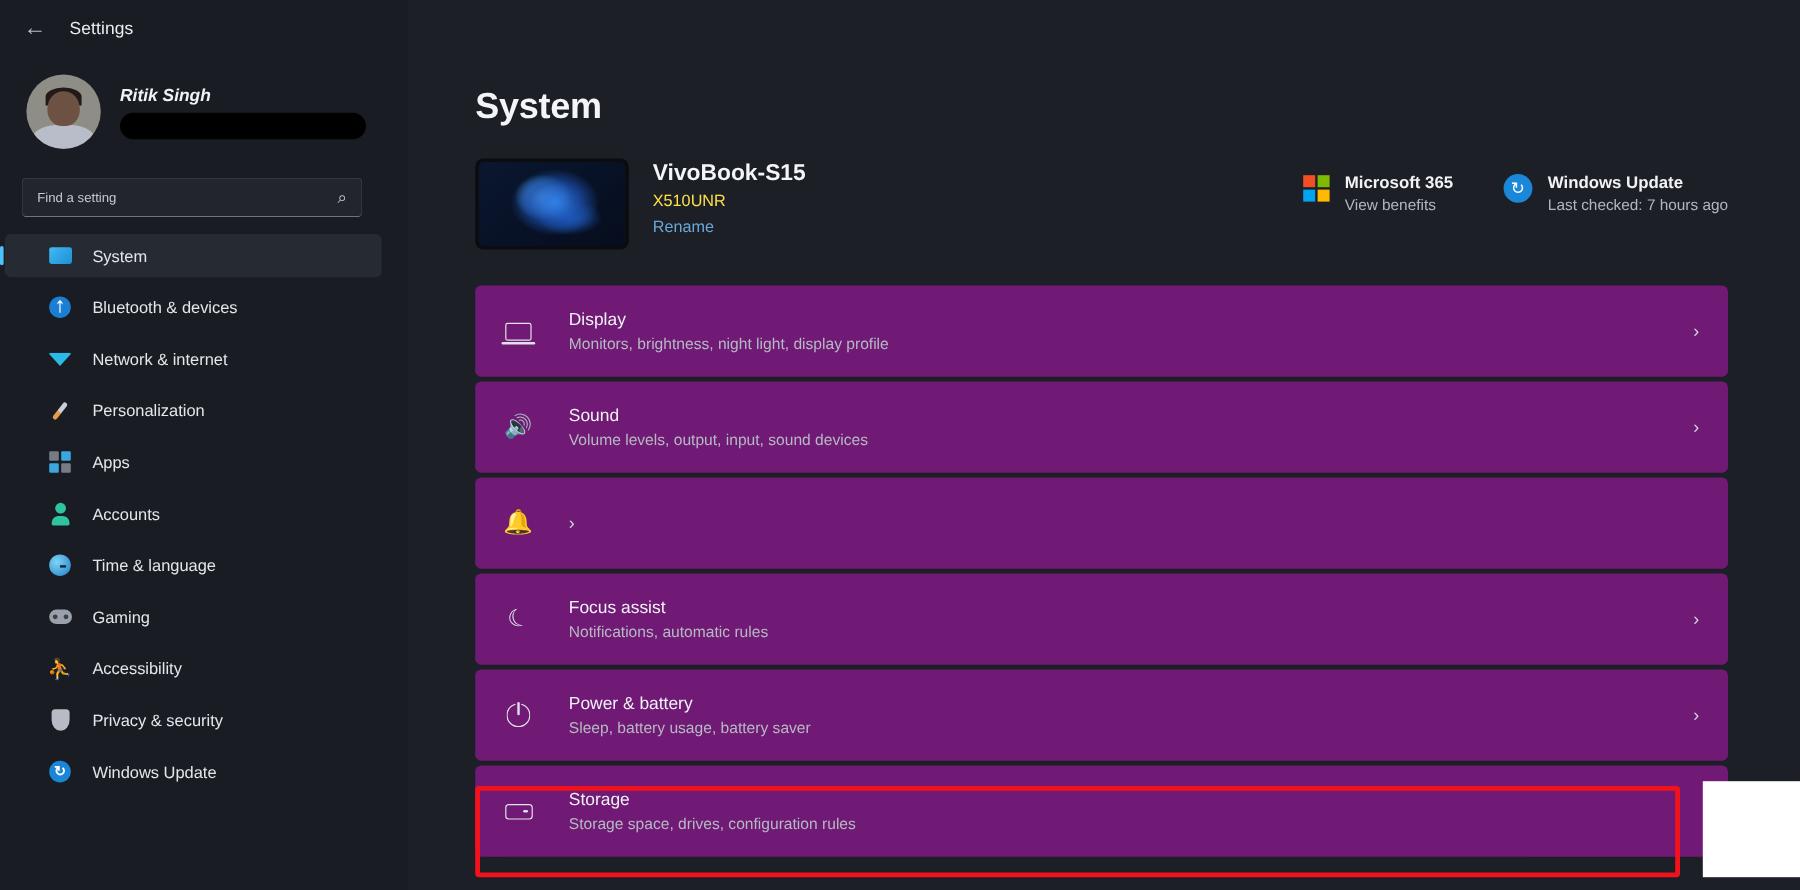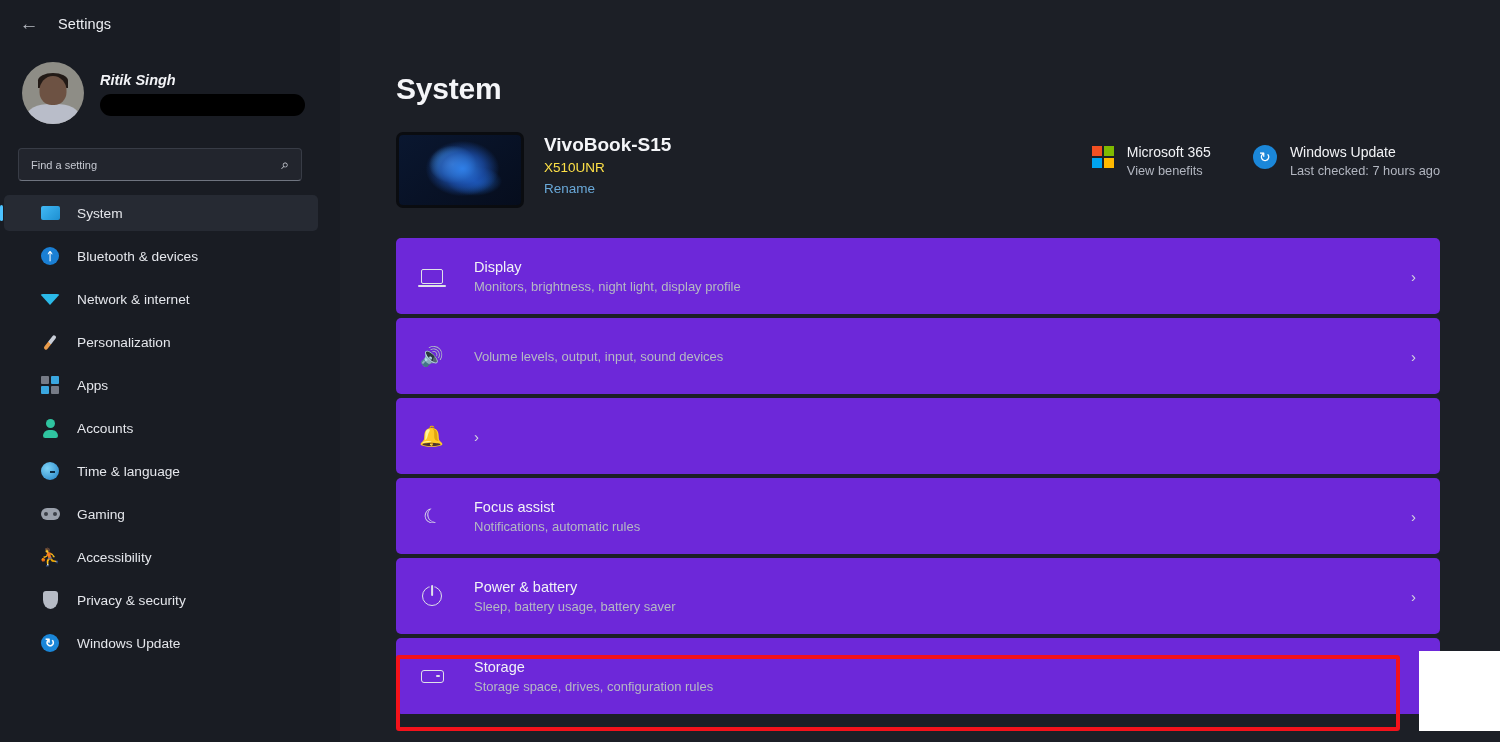--- a/index.html
+++ b/index.html
@@ -288,21 +288,21 @@
   }
 
   .status-widgets {
     display: flex;
     gap: 42px;
     padding-top: 12px;
   }
   .widget { display: flex; gap: 13px; align-items: flex-start; }
   .widget-text-title {
     font-size: 14px;
-    font-weight: normal;
+    font-weight: bold;
     color: #f2f3f6;
     margin-bottom: 3px;
     white-space: nowrap;
   }
   .widget-text-sub {
     font-size: 12.8px;
     color: #b2b6c0;
     white-space: nowrap;
   }
   .ms-logo {
@@ -332,21 +332,21 @@
   
   .settings-list {
     display: flex;
     flex-direction: column;
     gap: 4px;
     padding-right: 30px;
   }
   .setting-row {
     position: relative;
     height: 76px;
-    background: #6d28d9;
+    background: #701a75;
     border-radius: 5px;
     display: flex;
     align-items: center;
     padding: 0 20px 0 22px;
     gap: 28px;
   }
   .row-icon {
     width: 28px;
     display: flex;
     align-items: center;
@@ -595,20 +595,21 @@
         <div class="row-text">
           <div class="row-title">Display</div>
           <div class="row-sub">Monitors, brightness, night light, display profile</div>
         </div>
         <span class="row-chevron">›</span>
       </div>
 
       <div class="setting-row">
         <span class="row-icon gi-sound">🔊</span>
         <div class="row-text">
+          <div class="row-title">Sound</div>
           <div class="row-sub">Volume levels, output, input, sound devices</div>
         </div>
         <span class="row-chevron">›</span>
       </div>
 
       <div class="setting-row">
         <span class="row-icon gi-bell">🔔</span>
         <span class="row-chevron">›</span>
       </div>
 

